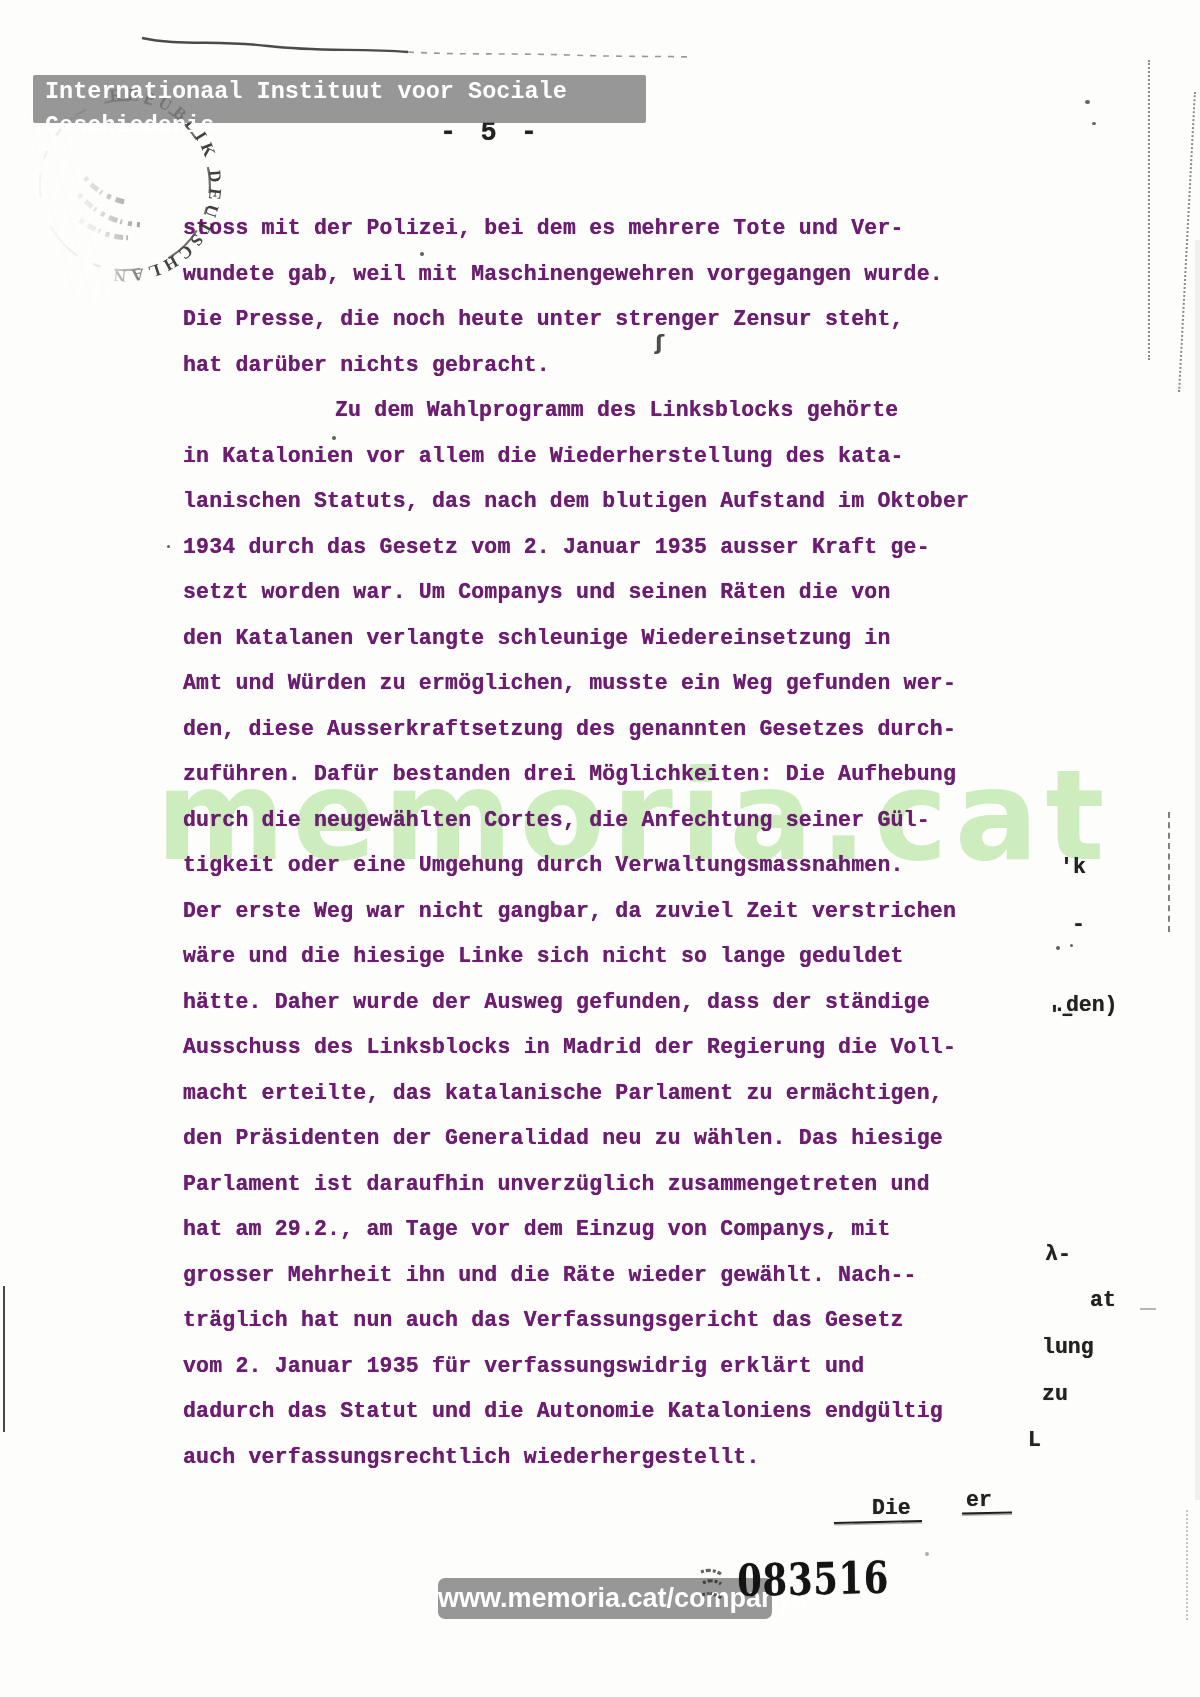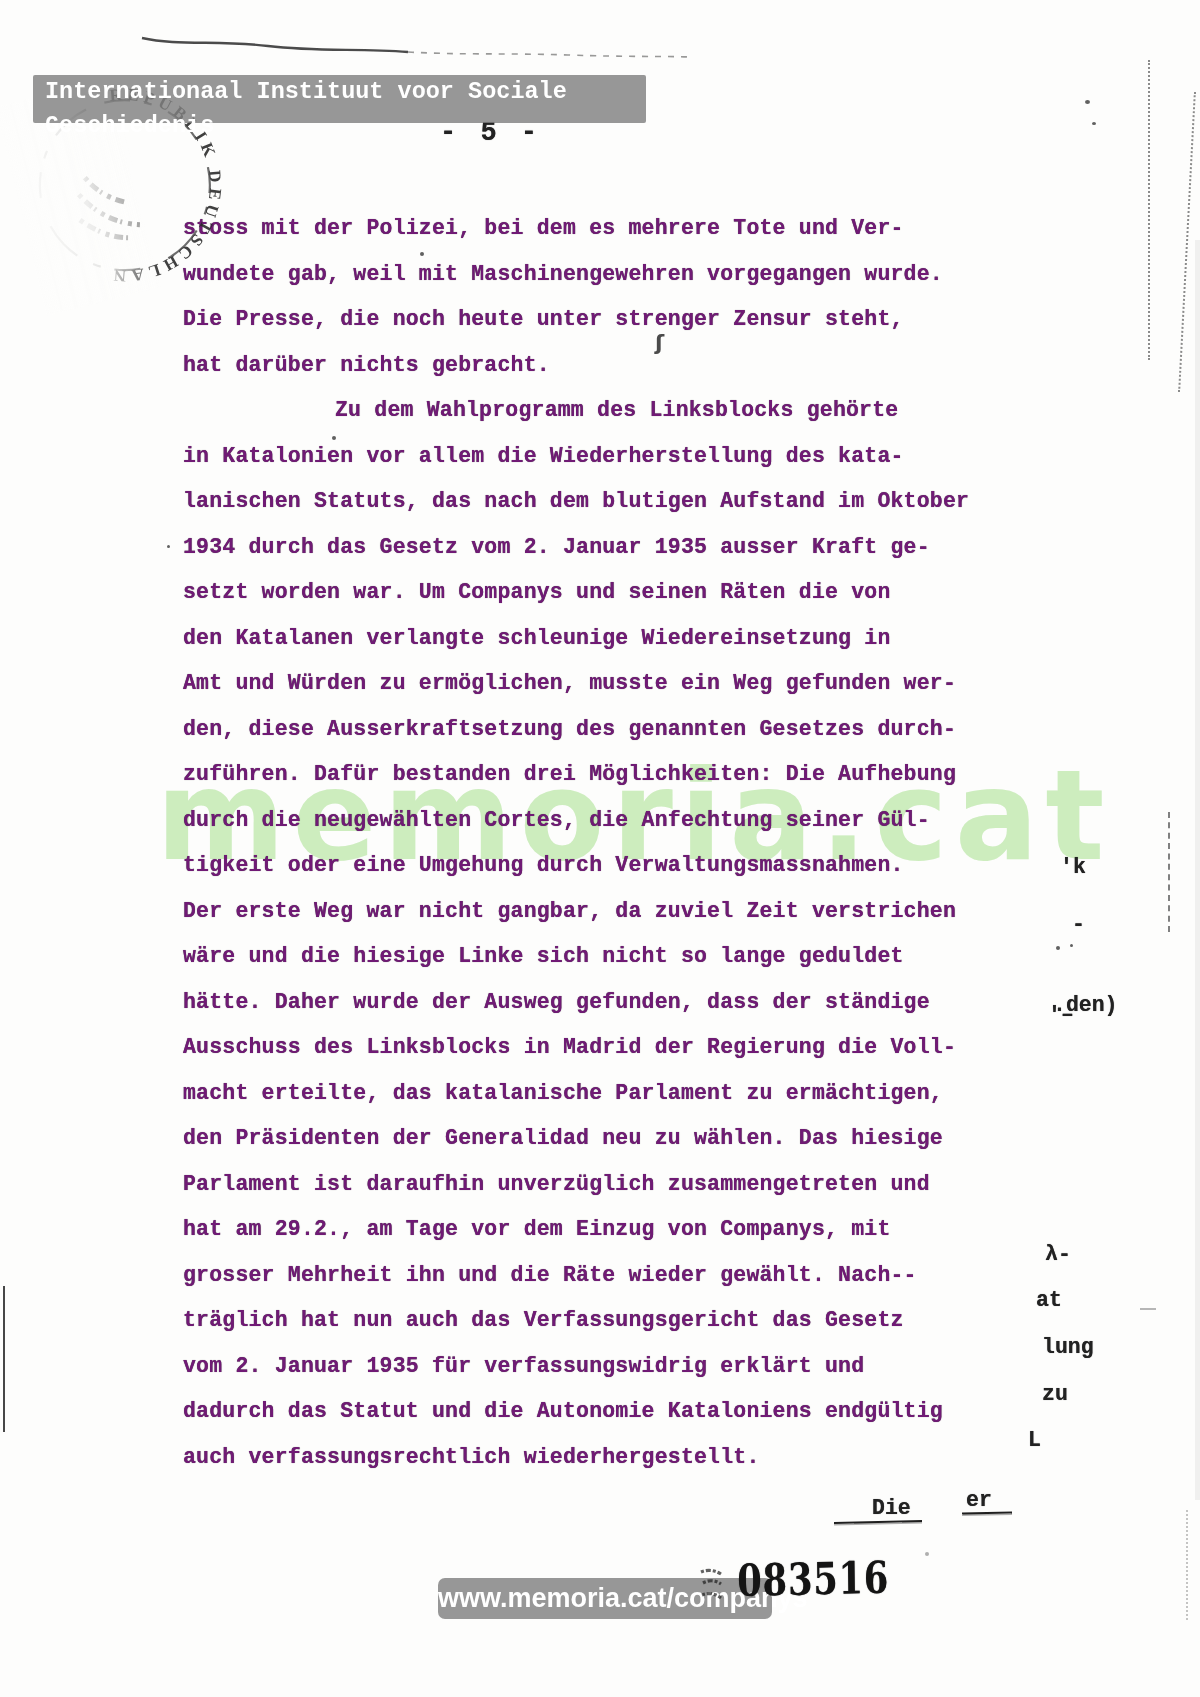--- a/index.html
+++ b/index.html
@@ -144,21 +144,21 @@
       <div class="doc-line">dadurch das Statut und die Autonomie Kataloniens endgültig</div>
       <div class="doc-line">auch verfassungsrechtlich wiederhergestellt.</div>
     </div>
 
   <div class="fragments">
       <div class="fragment" style="position: absolute; left: 1060px; top: 855px;">'k</div>
       <div class="fragment" style="position: absolute; left: 1072px; top: 912px;">-</div>
       <div class="fragment" style="position: absolute; left: 1053px; top: 965px; margin-top: 28px;">.den)</div>
       <div class="fragment" style="position: absolute; left: 1048px; top: 1003px;">'–</div>
       <div class="fragment" style="position: absolute; left: 1045px; top: 1242px;">λ-</div>
-      <div class="fragment" style="position: absolute; left: 1036px; top: 1288px;">at</div>
+      <div class="fragment" style="position: absolute; left: 1090px; top: 1288px;">at</div>
       <div class="fragment" style="position: absolute; left: 1042px; top: 1335px;">lung</div>
       <div class="fragment" style="position: absolute; left: 1042px; top: 1382px; text-align: center;">zu</div>
       <div class="fragment" style="position: absolute; left: 1028px; top: 1428px;">L</div>
       <div class="fragment" style="position: absolute; left: 828px; top: 1496px; margin-left: 44px;">Die</div>
       <div class="fragment" style="position: absolute; left: 966px; top: 1488px;">er</div>
       <div class="rule" style="width: 88px; position: absolute; left: 834px; top: 1521px;"></div>
       <div class="rule" style="width: 50px; position: absolute; left: 962px; top: 1512px;"></div>
     </div>
 
   <div class="artifact glyph-noise" style="left:655px;top:330px;">ʃ</div>

